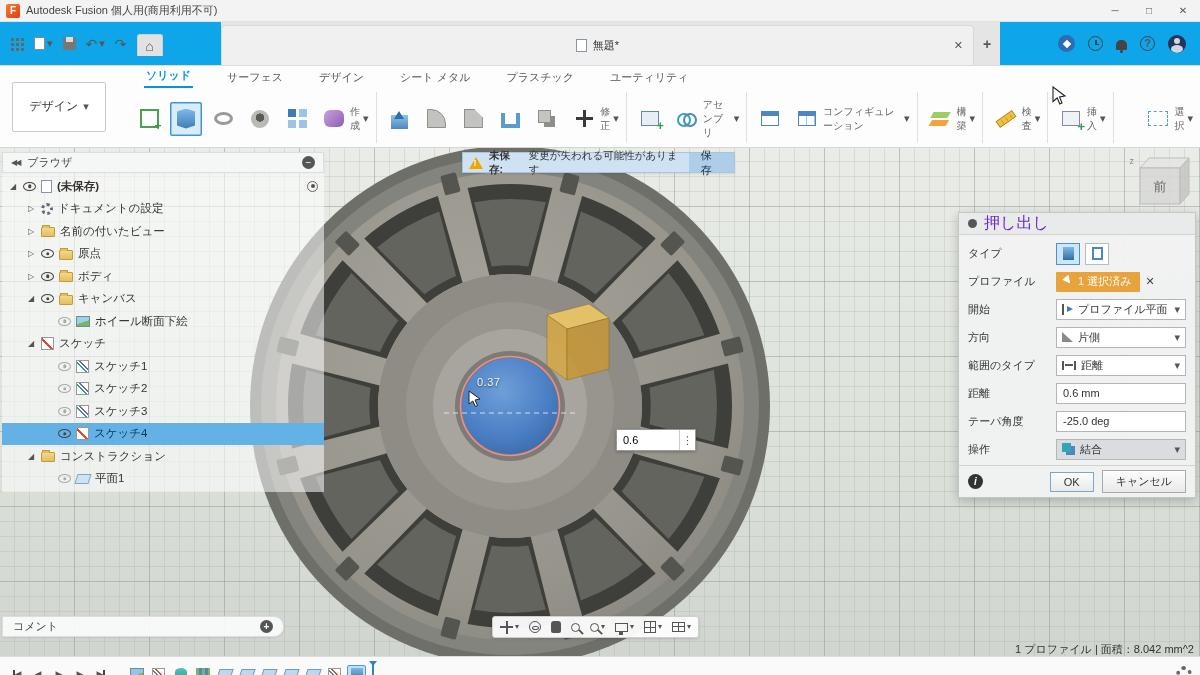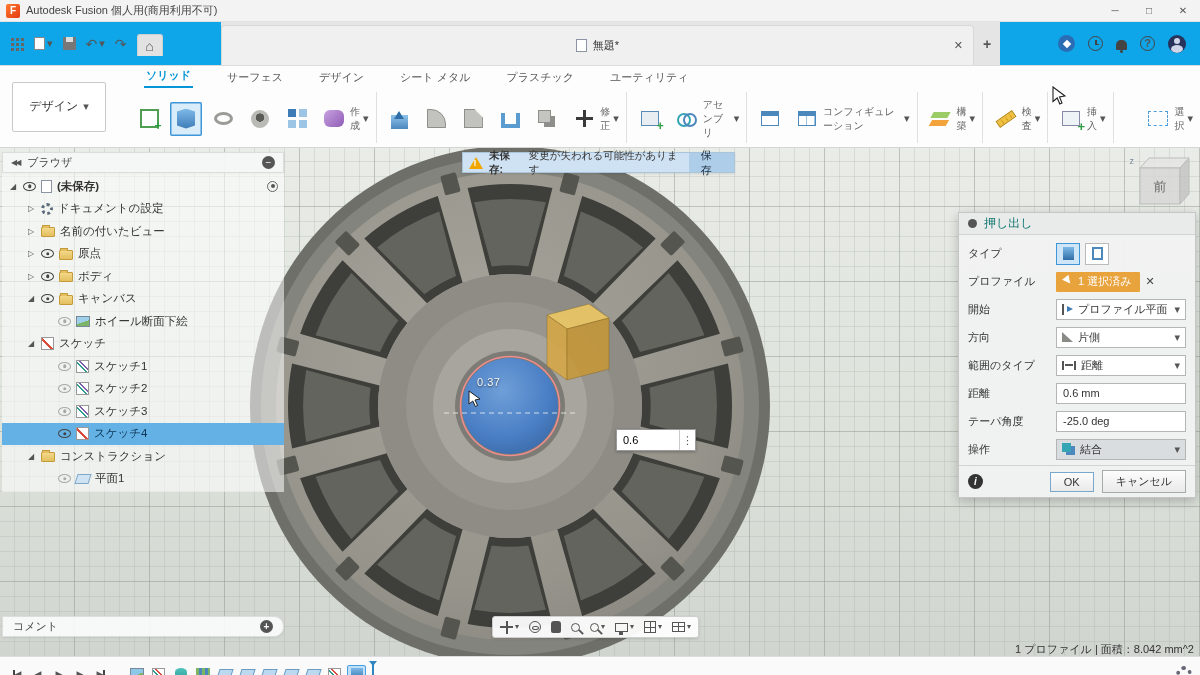--- a/index.html
+++ b/index.html
@@ -112,21 +112,21 @@
   
   .main{position:relative;height:508px;background:linear-gradient(180deg,#e9ece7 0%,#dde2db 55%,#d0d6cf 100%);overflow:hidden;}
   .gridlines{position:absolute;inset:0;background-image:
     repeating-linear-gradient(0deg,transparent 0 14px,rgba(150,160,150,.22) 14px 15px),
     repeating-linear-gradient(90deg,transparent 0 14px,rgba(150,160,150,.22) 14px 15px),
     repeating-linear-gradient(0deg,transparent 0 74px,rgba(120,132,120,.3) 74px 75px),
     repeating-linear-gradient(90deg,transparent 0 74px,rgba(120,132,120,.3) 74px 75px);}
   .modelsvg{position:absolute;inset:0;}
 
   
-  .browser{position:absolute;left:2px;top:4px;width:282px;}
+  .browser{position:absolute;left:2px;top:4px;width:322px;}
   .br-head{height:21px;background:rgba(246,247,247,.95);border:1px solid #ddd;display:flex;align-items:center;gap:8px;padding:0 8px;font-size:11px;color:#444;box-shadow:0 1px 2px rgba(0,0,0,.08);}
   .br-head .rightic{margin-left:auto;width:13px;height:13px;border-radius:50%;background:#555;color:#fff;display:flex;align-items:center;justify-content:center;font-size:10px;}
   .tree{background:rgba(255,255,255,.55);padding:2px 0;}
   .trow{height:22.5px;display:flex;align-items:center;gap:5px;padding-right:6px;font-size:11.5px;color:#333;}
   .trow.sel{background:#63b1e5;color:#0d3554;}
   .lvl0{padding-left:6px;} .lvl1{padding-left:24px;} .lvl2{padding-left:56px;}
   .tw{width:10px;font-size:8px;color:#555;flex:none;text-align:center;}
   .tw.exp::before{content:"◢";} .tw.col::before{content:"▷";} 
   .eye{display:inline-block;width:13px;height:9px;border:1.4px solid #444;border-radius:60%;position:relative;flex:none;}
   .eye::after{content:"";position:absolute;left:50%;top:50%;width:3.5px;height:3.5px;background:#444;border-radius:50%;transform:translate(-50%,-50%);}
@@ -146,21 +146,21 @@
 
   
   .warnbar{position:absolute;left:462px;top:4px;width:273px;height:21px;background:#cfe2f3;border:1px solid #aac4da;display:flex;align-items:center;gap:6px;padding-left:6px;font-size:10.5px;color:#333;box-shadow:0 1px 2px rgba(0,0,0,.1);}
   .warn-tri{width:0;height:0;border-left:7px solid transparent;border-right:7px solid transparent;border-bottom:12px solid #f0a500;position:relative;}
   .warn-tri .c-bang{position:absolute;left:-2.5px;top:2px;}
   .warn-label{font-weight:bold;}
   .save-btn{margin-left:auto;background:#aecde9;height:100%;display:flex;align-items:center;padding:0 12px;font-size:11px;color:#234;}
 
   
   .dialog{position:absolute;left:958px;top:64px;width:238px;background:rgba(241,242,242,.97);border:1px solid #c6c6c6;box-shadow:0 3px 10px rgba(0,0,0,.22);}
-  .dlg-head{height:22px;background:#e9eaea;border-bottom:1px solid #d2d2d2;display:flex;align-items:center;gap:7px;padding:0 9px;font-size:12px;color:#0f766e;}
+  .dlg-head{height:22px;background:#e9eaea;border-bottom:1px solid #d2d2d2;display:flex;align-items:center;gap:7px;padding:0 9px;font-size:16px;color:#6d28d9;}
   .grip{width:9px;height:9px;border-radius:50%;background:#555;}
   .dlg-body{padding:4px 0 2px 0;}
   .drow{display:grid;grid-template-columns:88px 1fr;align-items:center;padding:3.5px 9px;font-size:11px;color:#333;}
   .dctrl{display:flex;align-items:center;gap:5px;}
   .type-btn{width:24px;height:22px;border:1px solid #bbb;background:#fff;display:flex;align-items:center;justify-content:center;}
   .type-btn.on{background:#cfe6f8;border-color:#3f97d8;}
   .mini-ext{width:11px;height:13px;background:linear-gradient(#7db9e8,#2f6ea6);}
   .mini-ext.thin{background:#fff;border:2px solid #4d88bd;}
   .chip{background:#e8a33d;color:#fff;height:20px;display:inline-flex;align-items:center;gap:5px;padding:0 9px;font-size:11px;border-radius:1px;}
   .chip-cursor{width:0;height:0;border:4px solid transparent;border-top:8px solid #fff;transform:rotate(-38deg);}

